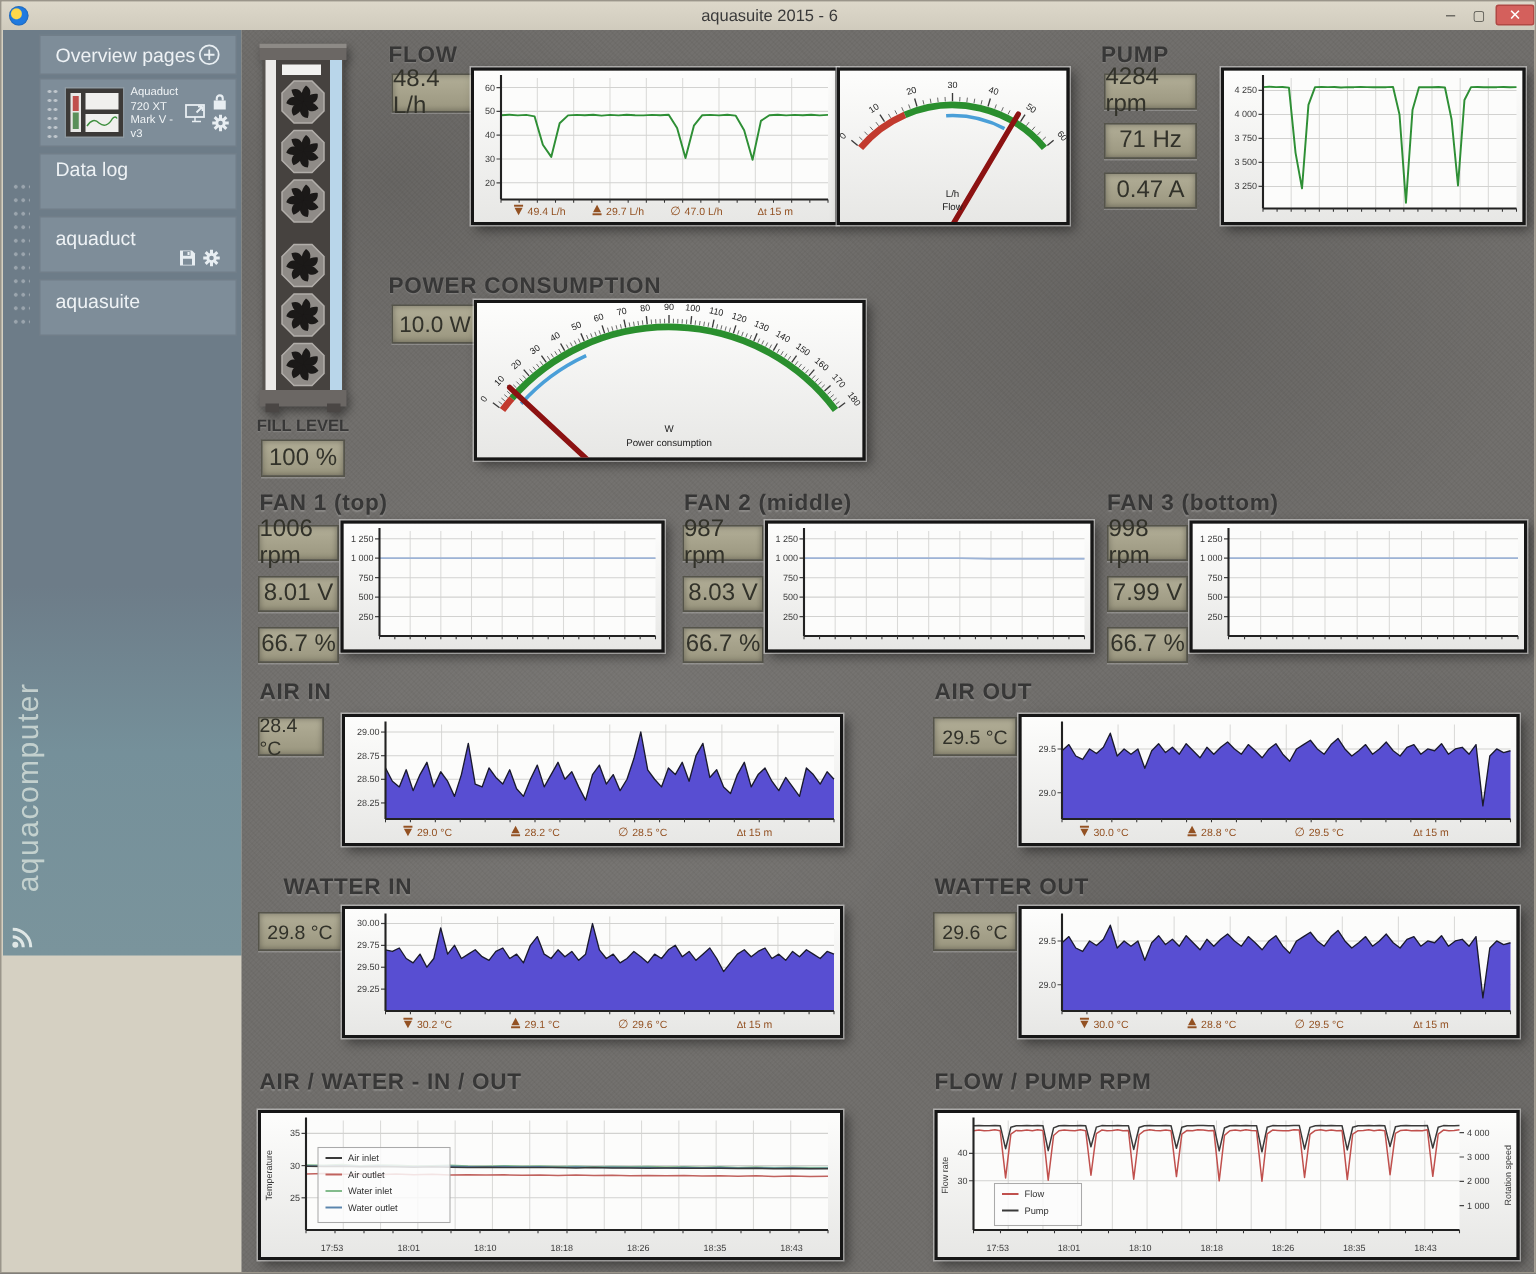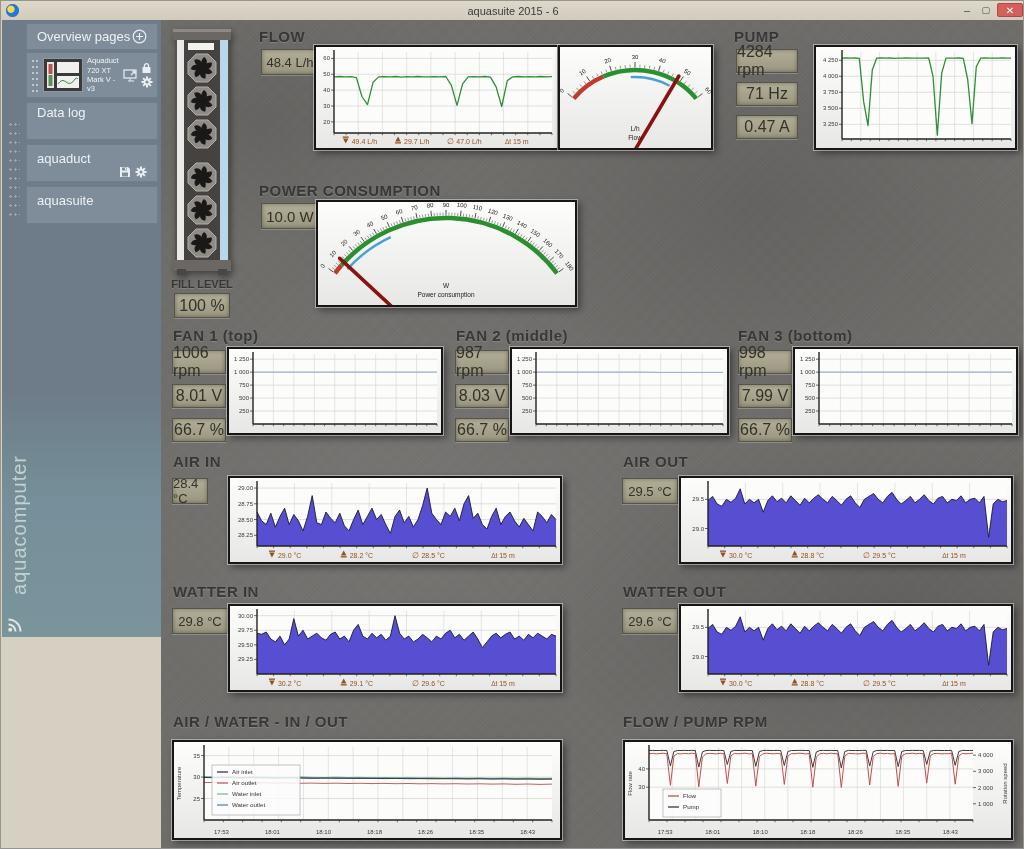--- a/index.html
+++ b/index.html
@@ -167,21 +167,21 @@
       <use href="#fan" x="16" y="57"></use>
       <use href="#fan" x="16" y="90"></use>
       <use href="#fan" x="16" y="133"></use>
       <use href="#fan" x="16" y="166"></use>
       <use href="#fan" x="16" y="199"></use>
     </svg>
     <div class="small-label" style="left:6px;top:258px;width:70px;">FILL LEVEL</div>
     <div class="badge" style="left:13px;top:273px;width:56px;height:25px;">100 %</div>
 
     <div class="sec-title" style="left:98px;top:8px;">FLOW</div>
-    <div class="badge" style="left:100px;top:29px;width:58px;height:26px;font-size:13px;">48.4 L/h</div>
+    <div class="badge" style="left:100px;top:29px;width:58px;height:26px;font-size:16px;">48.4 L/h</div>
     <div class="panel" style="left:153px;top:25px;width:245px;height:105px;">
         <svg viewBox="0 0 241 101" width="100%" height="100%">
           <rect x="18" y="5" width="218" height="81" fill="#fcfcfb"></rect>
           <line x1="42.22222222222222" y1="5" x2="42.22222222222222" y2="86" stroke="#dadad8" stroke-width="0.7"></line>
           <line x1="66.44444444444444" y1="5" x2="66.44444444444444" y2="86" stroke="#dadad8" stroke-width="0.7"></line>
           <line x1="90.66666666666667" y1="5" x2="90.66666666666667" y2="86" stroke="#dadad8" stroke-width="0.7"></line>
           <line x1="114.88888888888889" y1="5" x2="114.88888888888889" y2="86" stroke="#dadad8" stroke-width="0.7"></line>
           <line x1="139.11111111111111" y1="5" x2="139.11111111111111" y2="86" stroke="#dadad8" stroke-width="0.7"></line>
           <line x1="163.33333333333334" y1="5" x2="163.33333333333334" y2="86" stroke="#dadad8" stroke-width="0.7"></line>
           <line x1="187.55555555555554" y1="5" x2="187.55555555555554" y2="86" stroke="#dadad8" stroke-width="0.7"></line>
@@ -621,21 +621,21 @@
           <line x1="163.38888888888889" y1="75" x2="163.38888888888889" y2="77.2" stroke="#333" stroke-width="0.7"></line>
           <line x1="174.11111111111111" y1="75" x2="174.11111111111111" y2="77.2" stroke="#333" stroke-width="0.7"></line>
           <line x1="184.83333333333334" y1="75" x2="184.83333333333334" y2="77.2" stroke="#333" stroke-width="0.7"></line>
           <line x1="195.55555555555554" y1="75" x2="195.55555555555554" y2="77.2" stroke="#333" stroke-width="0.7"></line>
           <line x1="206.27777777777777" y1="75" x2="206.27777777777777" y2="77.2" stroke="#333" stroke-width="0.7"></line>
           <line x1="217" y1="75" x2="217" y2="77.2" stroke="#333" stroke-width="0.7"></line>
         </svg>
       </div>
 
     <div class="sec-title" style="left:12px;top:433px;text-align:right;">AIR IN</div>
-    <div class="badge" style="left:11px;top:458px;width:36px;height:26px;font-size:13px;">28.4 °C</div>
+    <div class="badge" style="left:11px;top:458px;width:44px;height:26px;font-size:13px;">28.4 °C</div>
     <div class="panel" style="left:67px;top:456px;width:334px;height:88px;">
         <svg viewBox="0 0 330 84" width="100%" height="100%">
           <rect x="27" y="5" width="299" height="63" fill="#fcfcfb"></rect>
           <line x1="64.375" y1="5" x2="64.375" y2="68" stroke="#dadad8" stroke-width="0.7"></line>
           <line x1="101.75" y1="5" x2="101.75" y2="68" stroke="#dadad8" stroke-width="0.7"></line>
           <line x1="139.125" y1="5" x2="139.125" y2="68" stroke="#dadad8" stroke-width="0.7"></line>
           <line x1="176.5" y1="5" x2="176.5" y2="68" stroke="#dadad8" stroke-width="0.7"></line>
           <line x1="213.875" y1="5" x2="213.875" y2="68" stroke="#dadad8" stroke-width="0.7"></line>
           <line x1="251.25" y1="5" x2="251.25" y2="68" stroke="#dadad8" stroke-width="0.7"></line>
           <line x1="288.625" y1="5" x2="288.625" y2="68" stroke="#dadad8" stroke-width="0.7"></line>
@@ -734,21 +734,21 @@
           <path d="M111.02000000000001 77.5 L116.42000000000002 77.5 L113.72000000000001 72.5 Z" fill="#935122"></path>
           <rect x="110.72000000000001" y="78.2" width="6" height="1.3" fill="#935122"></rect>
           <text x="119.72000000000001" y="79.5" font-size="7" fill="#935122" text-anchor="start">28.8 °C</text>
           <text x="185.48000000000002" y="79.5" font-size="8" fill="#935122" text-anchor="middle">∅</text>
           <text x="191.48000000000002" y="79.5" font-size="7" fill="#935122" text-anchor="start">29.5 °C</text>
           <text x="264.22" y="79.5" font-size="6.5" fill="#935122" text-anchor="middle">Δt</text>
           <text x="269.22" y="79.5" font-size="7" fill="#935122" text-anchor="start">15 m</text>
         </svg>
       </div>
 
-    <div class="sec-title" style="left:12px;top:563px;">WATTER IN</div>
+    <div class="sec-title" style="left:28px;top:563px;">WATTER IN</div>
     <div class="badge" style="left:11px;top:588px;width:56px;height:26px;font-size:13px;">29.8 °C</div>
     <div class="panel" style="left:67px;top:584px;width:334px;height:88px;">
         <svg viewBox="0 0 330 84" width="100%" height="100%">
           <rect x="27" y="5" width="299" height="63" fill="#fcfcfb"></rect>
           <line x1="64.375" y1="5" x2="64.375" y2="68" stroke="#dadad8" stroke-width="0.7"></line>
           <line x1="101.75" y1="5" x2="101.75" y2="68" stroke="#dadad8" stroke-width="0.7"></line>
           <line x1="139.125" y1="5" x2="139.125" y2="68" stroke="#dadad8" stroke-width="0.7"></line>
           <line x1="176.5" y1="5" x2="176.5" y2="68" stroke="#dadad8" stroke-width="0.7"></line>
           <line x1="213.875" y1="5" x2="213.875" y2="68" stroke="#dadad8" stroke-width="0.7"></line>
           <line x1="251.25" y1="5" x2="251.25" y2="68" stroke="#dadad8" stroke-width="0.7"></line>

